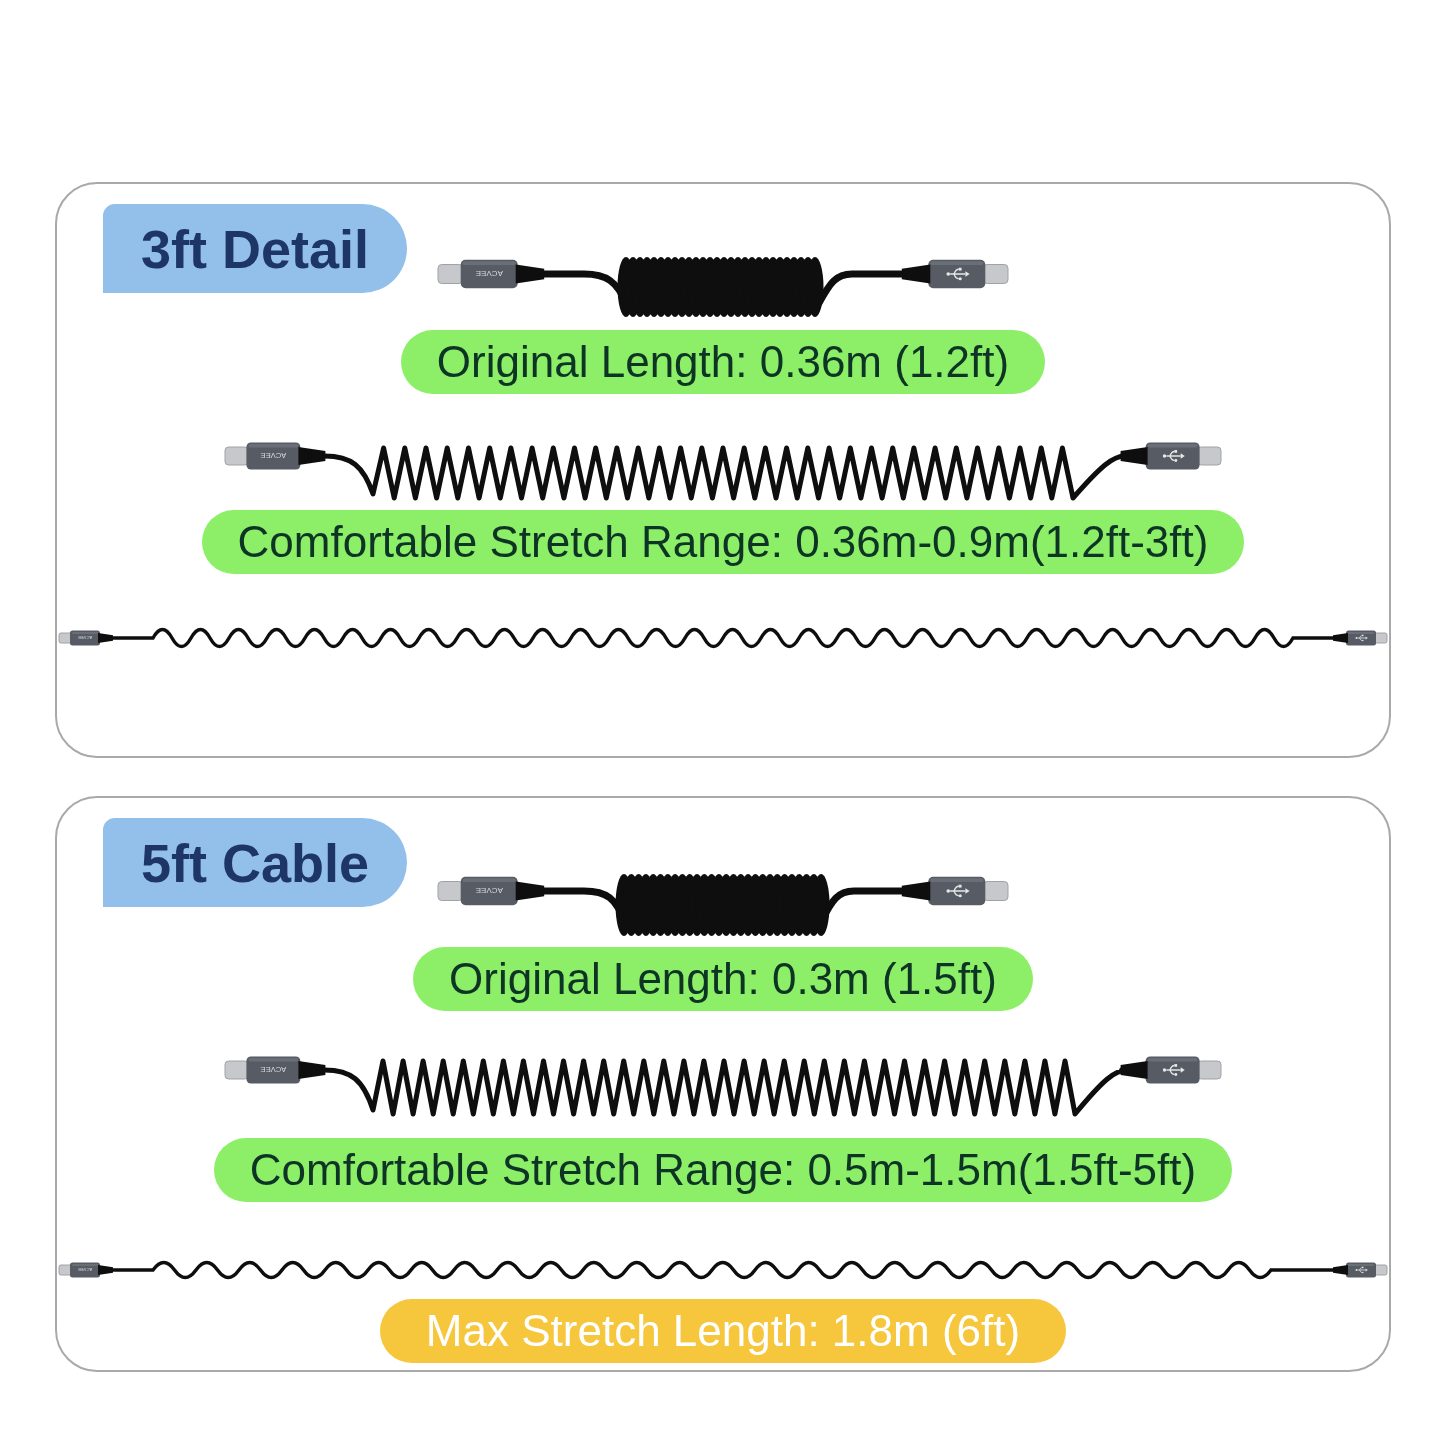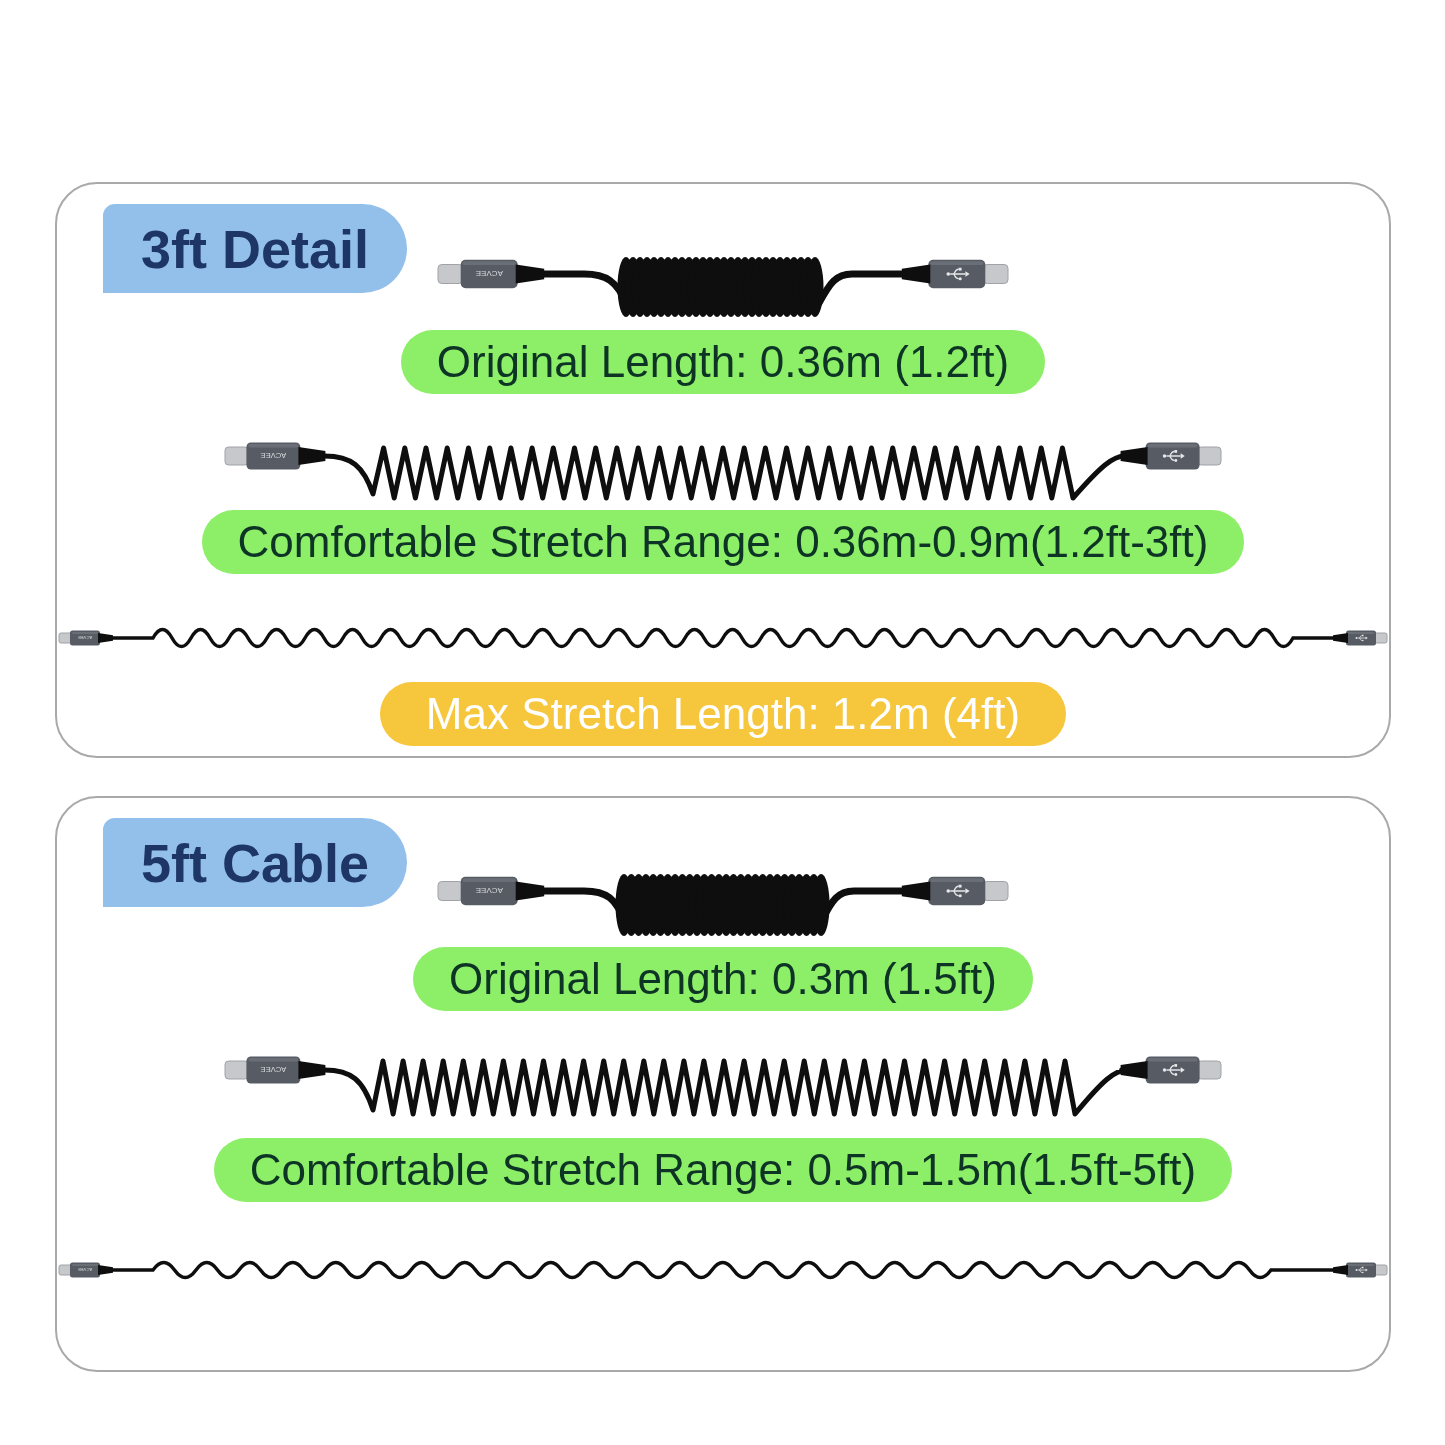--- a/index.html
+++ b/index.html
@@ -144,23 +144,20 @@
               <rect x="1305" y="22.7" width="1.5" height="1.5" fill="#e6e8ea"></rect>
               <path d="M 1302.5 26 Q 1303.5 28.5 1305 28.5" stroke="#e6e8ea" stroke-width="0.7" fill="none"></path>
               <circle cx="1305.8" cy="28.5" r="0.8" fill="#e6e8ea"></circle>
             </g>
             <polygon points="1291,21 1276,23.25 1276,28.75 1291,31" fill="#0e0e0e"></polygon>
           </g>
           <path d="M 55 26 H 96 q 9.5 -17 19 0 q 9.5 17 19 0 q 9.5 -17 19 0 q 9.5 17 19 0 q 9.5 -17 19 0 q 9.5 17 19 0 q 9.5 -17 19 0 q 9.5 17 19 0 q 9.5 -17 19 0 q 9.5 17 19 0 q 9.5 -17 19 0 q 9.5 17 19 0 q 9.5 -17 19 0 q 9.5 17 19 0 q 9.5 -17 19 0 q 9.5 17 19 0 q 9.5 -17 19 0 q 9.5 17 19 0 q 9.5 -17 19 0 q 9.5 17 19 0 q 9.5 -17 19 0 q 9.5 17 19 0 q 9.5 -17 19 0 q 9.5 17 19 0 q 9.5 -17 19 0 q 9.5 17 19 0 q 9.5 -17 19 0 q 9.5 17 19 0 q 9.5 -17 19 0 q 9.5 17 19 0 q 9.5 -17 19 0 q 9.5 17 19 0 q 9.5 -17 19 0 q 9.5 17 19 0 q 9.5 -17 19 0 q 9.5 17 19 0 q 9.5 -17 19 0 q 9.5 17 19 0 q 9.5 -17 19 0 q 9.5 17 19 0 q 9.5 -17 19 0 q 9.5 17 19 0 q 9.5 -17 19 0 q 9.5 17 19 0 q 9.5 -17 19 0 q 9.5 17 19 0 q 9.5 -17 19 0 q 9.5 17 19 0 q 9.5 -17 19 0 q 9.5 17 19 0 q 9.5 -17 19 0 q 9.5 17 19 0 q 9.5 -17 19 0 q 9.5 17 19 0 q 9.5 -17 19 0 q 9.5 17 19 0 q 9.5 -17 19 0 q 9.5 17 19 0 q 9.5 -17 19 0 q 9.5 17 19 0 H 1277" stroke="#0e0e0e" stroke-width="3.5" fill="none" stroke-linecap="round"></path>
         </svg>
     </div>
 
-    <div class="row" style="top:498px">
-      <span class="pill yellow">Max Stretch Length: 1.2m (4ft)</span>
-    </div>
   </section>
 
   <section class="panel p2">
     <div class="badge">5ft Cable</div>
 
     <div class="row" style="top:60px">
       <svg width="578" height="88" viewBox="0 0 578 88">
           <g>
             <rect x="4" y="23.5" width="24.7" height="19" rx="3.8" fill="#c6c8cb" stroke="#9fa2a6" stroke-width="1"></rect>
             <rect x="26.7" y="18.75" width="57" height="28.5" rx="4.75" fill="#575c64"></rect>
@@ -273,15 +270,18 @@
               <rect x="1305" y="22.7" width="1.5" height="1.5" fill="#e6e8ea"></rect>
               <path d="M 1302.5 26 Q 1303.5 28.5 1305 28.5" stroke="#e6e8ea" stroke-width="0.7" fill="none"></path>
               <circle cx="1305.8" cy="28.5" r="0.8" fill="#e6e8ea"></circle>
             </g>
             <polygon points="1291,21 1276,23.25 1276,28.75 1291,31" fill="#0e0e0e"></polygon>
           </g>
           <path d="M 55 26 H 96 q 10.75 -15 21.5 0 q 10.75 15 21.5 0 q 10.75 -15 21.5 0 q 10.75 15 21.5 0 q 10.75 -15 21.5 0 q 10.75 15 21.5 0 q 10.75 -15 21.5 0 q 10.75 15 21.5 0 q 10.75 -15 21.5 0 q 10.75 15 21.5 0 q 10.75 -15 21.5 0 q 10.75 15 21.5 0 q 10.75 -15 21.5 0 q 10.75 15 21.5 0 q 10.75 -15 21.5 0 q 10.75 15 21.5 0 q 10.75 -15 21.5 0 q 10.75 15 21.5 0 q 10.75 -15 21.5 0 q 10.75 15 21.5 0 q 10.75 -15 21.5 0 q 10.75 15 21.5 0 q 10.75 -15 21.5 0 q 10.75 15 21.5 0 q 10.75 -15 21.5 0 q 10.75 15 21.5 0 q 10.75 -15 21.5 0 q 10.75 15 21.5 0 q 10.75 -15 21.5 0 q 10.75 15 21.5 0 q 10.75 -15 21.5 0 q 10.75 15 21.5 0 q 10.75 -15 21.5 0 q 10.75 15 21.5 0 q 10.75 -15 21.5 0 q 10.75 15 21.5 0 q 10.75 -15 21.5 0 q 10.75 15 21.5 0 q 10.75 -15 21.5 0 q 10.75 15 21.5 0 q 10.75 -15 21.5 0 q 10.75 15 21.5 0 q 10.75 -15 21.5 0 q 10.75 15 21.5 0 q 10.75 -15 21.5 0 q 10.75 15 21.5 0 q 10.75 -15 21.5 0 q 10.75 15 21.5 0 q 10.75 -15 21.5 0 q 10.75 15 21.5 0 q 10.75 -15 21.5 0 q 10.75 15 21.5 0 H 1277" stroke="#0e0e0e" stroke-width="3.5" fill="none" stroke-linecap="round"></path>
         </svg>
     </div>
 
+    <div class="row" style="top:501px">
+      <span class="pill yellow">Max Stretch Length: 1.8m (6ft)</span>
+    </div>
   </section>
 
 </div>
 
 </body></html>

